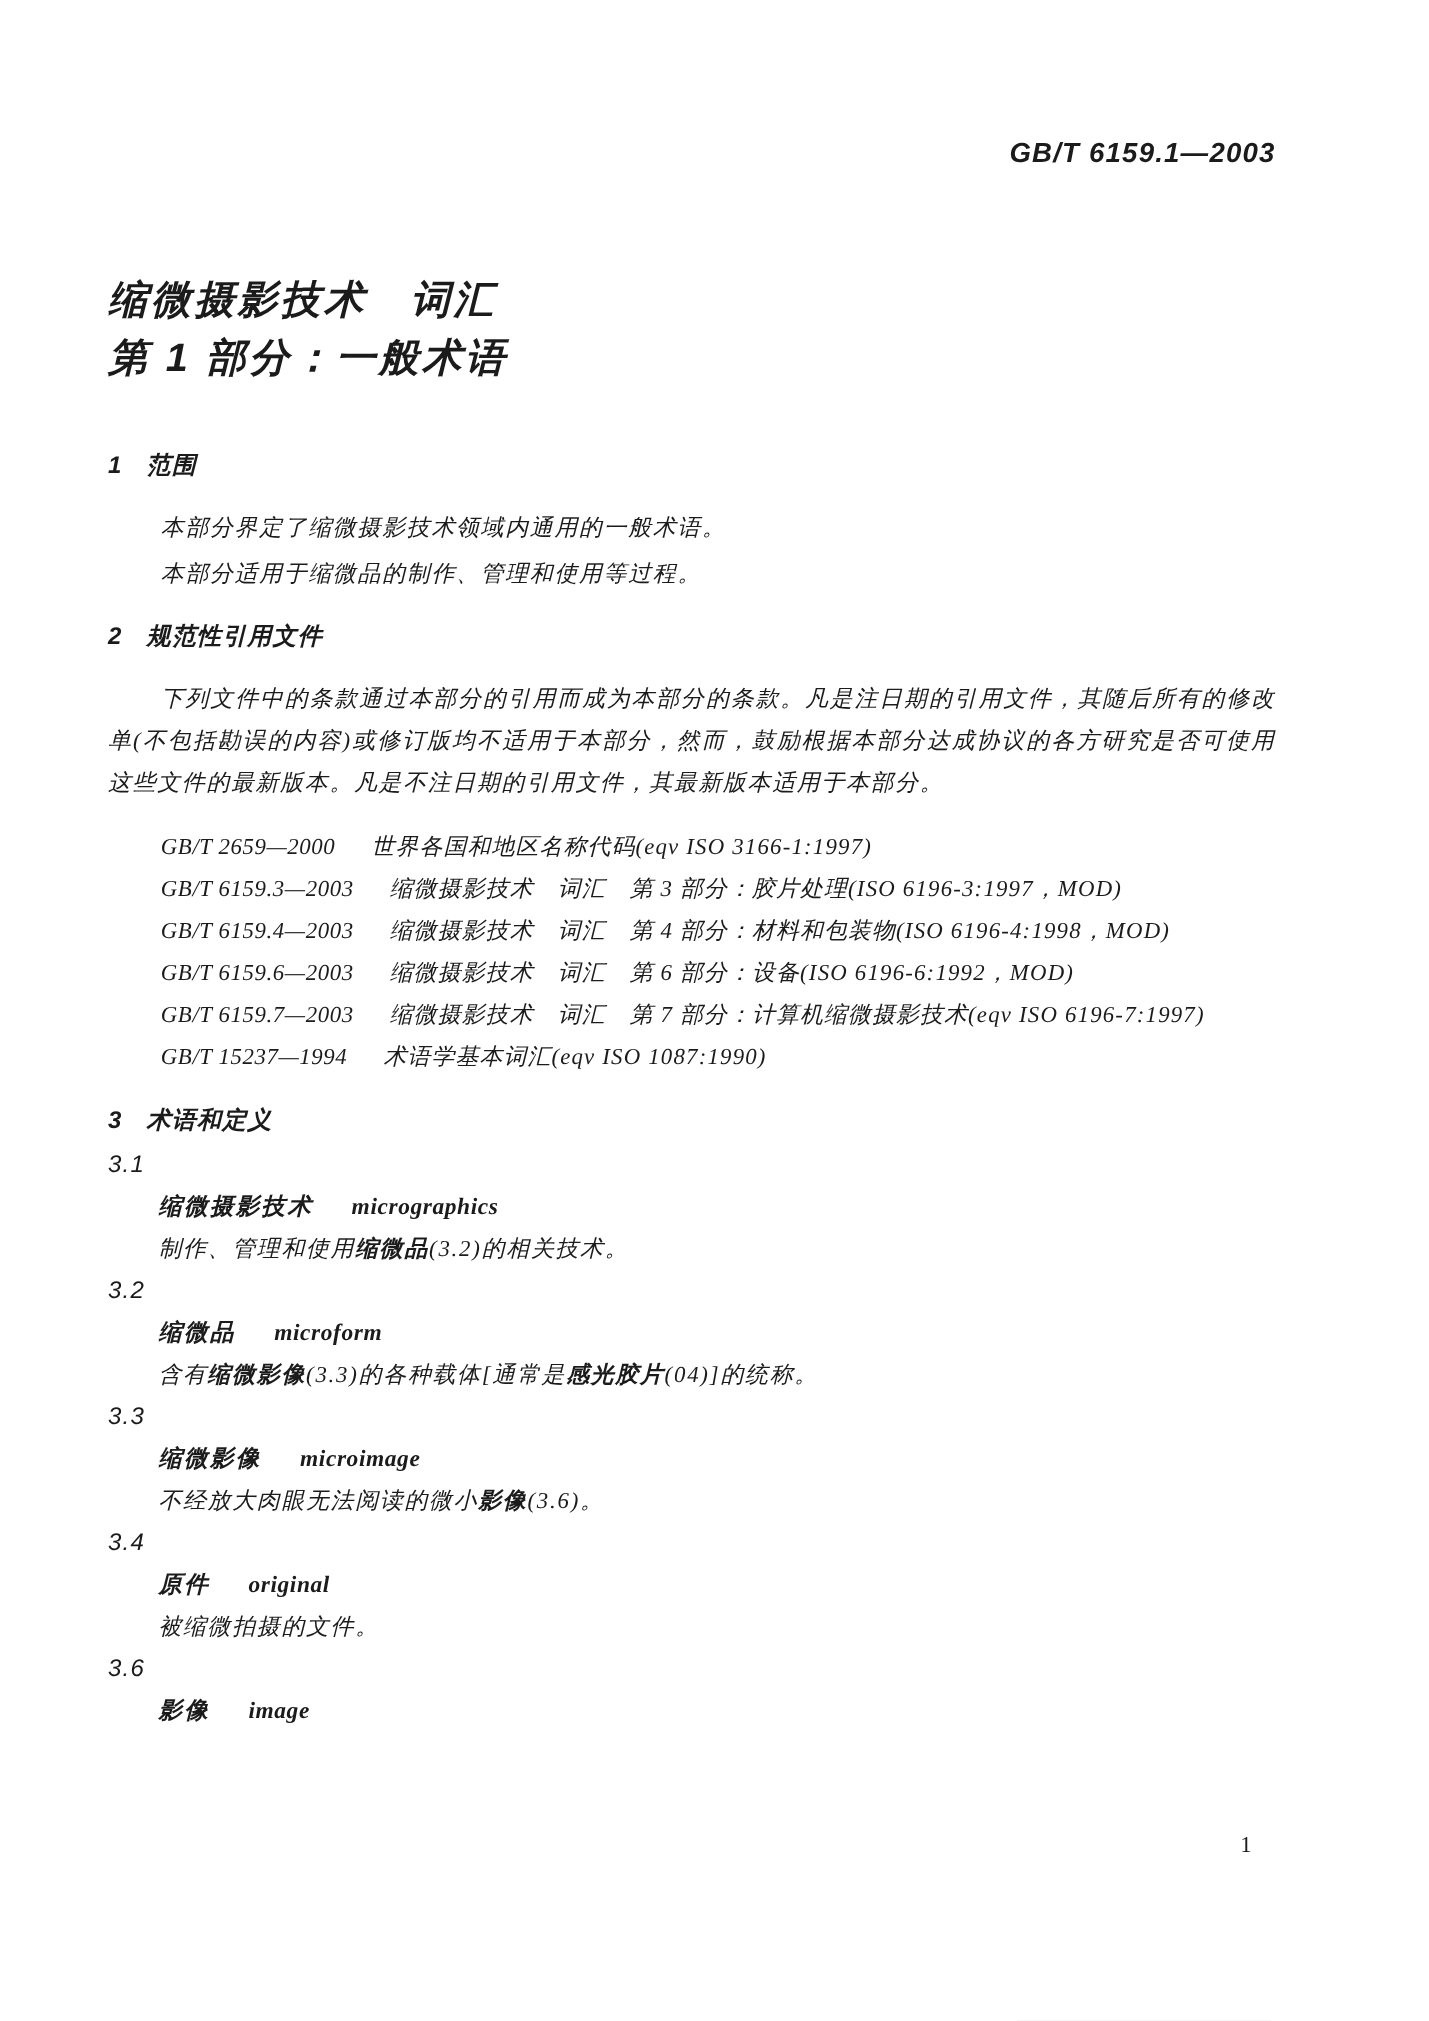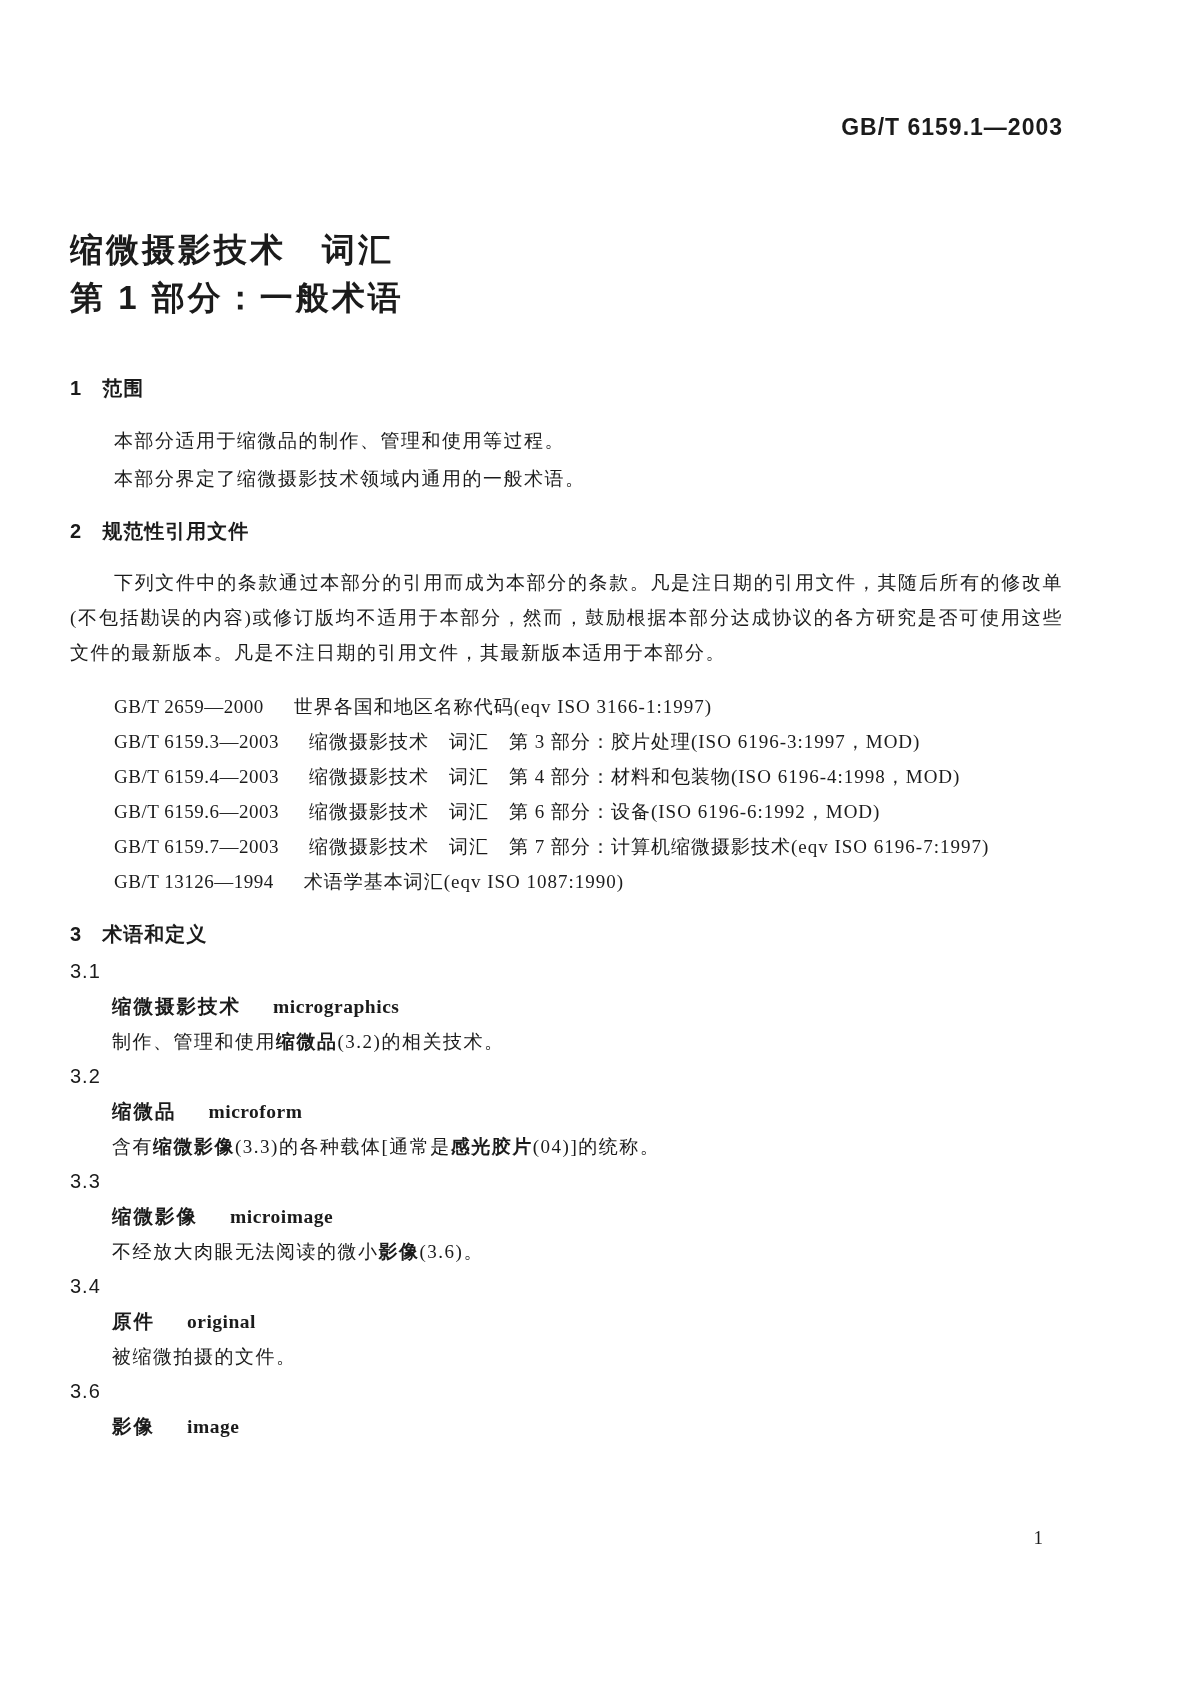--- a/index.html
+++ b/index.html
@@ -8,21 +8,22 @@
     width: 1191px;
     height: 1684px;
     margin: 0 auto;
     background: #ffffff;
     color: #1b1b1b;
     overflow: hidden;
     font-family: "Liberation Serif", "DejaVu Serif", serif;
   }
   .content {
     position: relative;
-    padding: 0 128px 0 70px;
+    padding: 0 128px 0 90px;
+    font-style: italic;
   }
   
   .std-code {
     margin-top: 112px;
     text-align: right;
     font-family: "Liberation Sans", "DejaVu Sans", sans-serif;
     font-weight: 600;
     font-size: 23px;
     line-height: 30px;
     letter-spacing: 1px;
@@ -130,22 +131,22 @@
 
     <h1 class="doc-title">
       <span class="t-line">缩微摄影技术　词汇</span>
       <span class="t-line">第 1 部分：一般术语</span>
     </h1>
 
     <div class="sec-heading h-sec1">
       <span class="sec-num">1</span><span>范围</span>
     </div>
     <div class="sec1-body">
+      <p class="body-line">本部分界定了缩微摄影技术领域内通用的一般术语。</p>
       <p class="body-line">本部分适用于缩微品的制作、管理和使用等过程。</p>
-      <p class="body-line">本部分界定了缩微摄影技术领域内通用的一般术语。</p>
     </div>
 
     <div class="sec-heading h-sec2">
       <span class="sec-num">2</span><span>规范性引用文件</span>
     </div>
     <p class="intro-para">下列文件中的条款通过本部分的引用而成为本部分的条款。凡是注日期的引用文件，其随后所有的修改单(不包括勘误的内容)或修订版均不适用于本部分，然而，鼓励根据本部分达成协议的各方研究是否可使用这些文件的最新版本。凡是不注日期的引用文件，其最新版本适用于本部分。</p>
     <div class="ref-list">
       <div class="ref-line">
         <span class="ref-code">GB/T 2659—2000</span><span class="ref-title">世界各国和地区名称代码(eqv ISO 3166-1:1997)</span>
       </div>
@@ -155,21 +156,21 @@
       <div class="ref-line">
         <span class="ref-code">GB/T 6159.4—2003</span><span class="ref-title">缩微摄影技术　词汇　第 4 部分：材料和包装物(ISO 6196-4:1998，MOD)</span>
       </div>
       <div class="ref-line">
         <span class="ref-code">GB/T 6159.6—2003</span><span class="ref-title">缩微摄影技术　词汇　第 6 部分：设备(ISO 6196-6:1992，MOD)</span>
       </div>
       <div class="ref-line">
         <span class="ref-code">GB/T 6159.7—2003</span><span class="ref-title">缩微摄影技术　词汇　第 7 部分：计算机缩微摄影技术(eqv ISO 6196-7:1997)</span>
       </div>
       <div class="ref-line">
-        <span class="ref-code">GB/T 13126—1994</span><span class="ref-title">术语学基本词汇(eqv ISO 1087:1990)</span>
+        <span class="ref-code">GB/T 15237—1994</span><span class="ref-title">术语学基本词汇(eqv ISO 1087:1990)</span>
       </div>
     </div>
 
     <div class="sec-heading h-sec3">
       <span class="sec-num">3</span><span>术语和定义</span>
     </div>
 
     <div class="terms">
 
       <div class="term-block">

